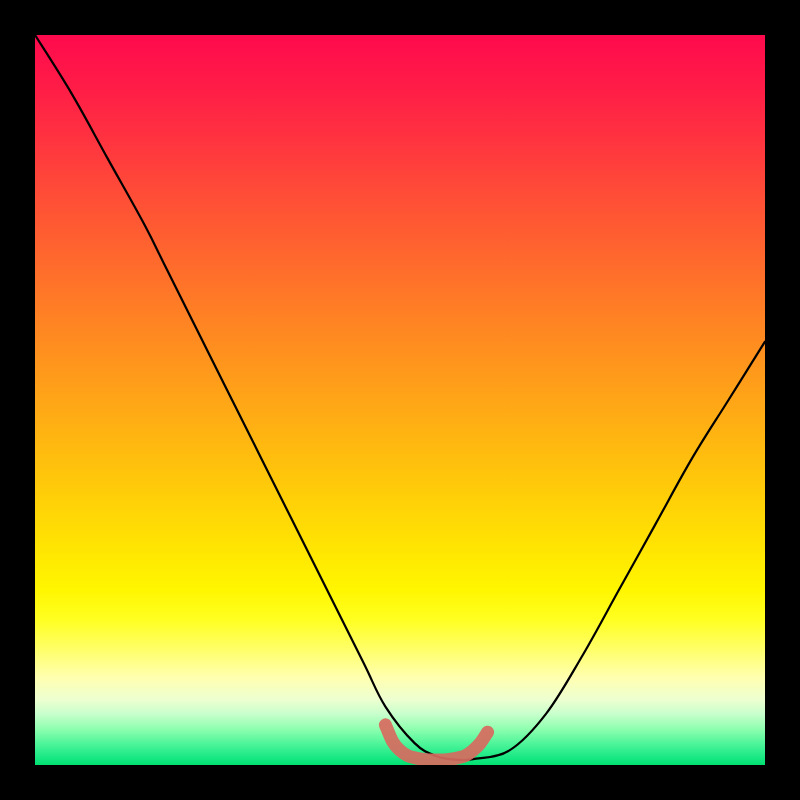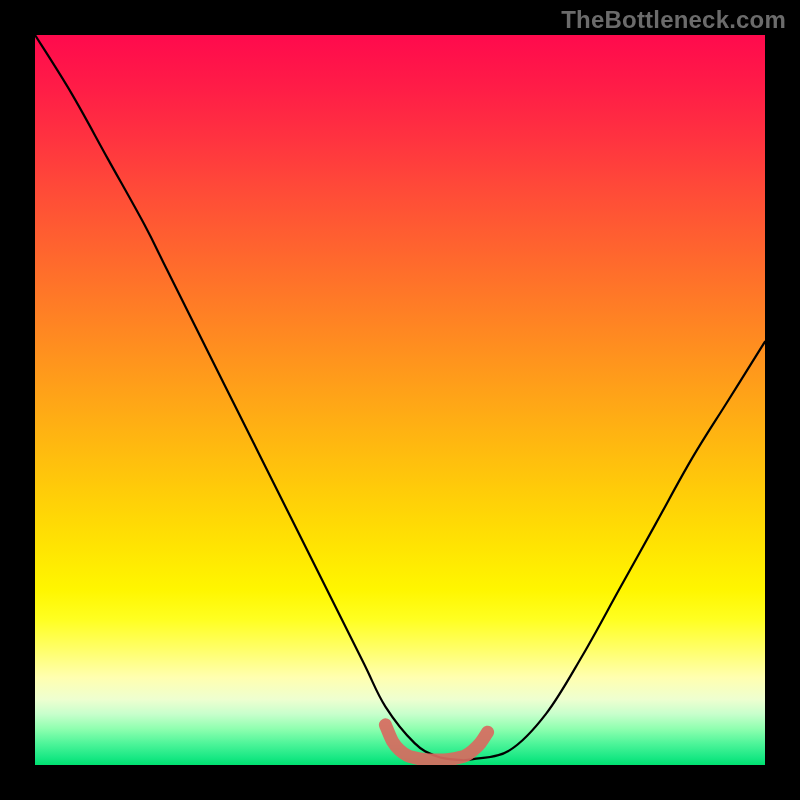--- a/index.html
+++ b/index.html
@@ -63,20 +63,19 @@
     left: 0;
     top: 0;
     width: 730px;
     height: 730px;
   }
 </style>
 </head>
 <body>
 
 <div class="canvas">
-  <div class="watermark">TheBottleneck.com</div>
   <div class="plot-area">
     <svg class="curves" viewBox="0 0 730 730" preserveAspectRatio="none">
       <path id="black-path" fill="none" stroke="#000000" stroke-width="2.2" stroke-linejoin="round" stroke-linecap="round" d="M 0.00 0.00 C 6.57 10.51, 23.36 36.06, 36.50 58.40 C 49.64 80.74, 59.86 100.45, 73.00 124.10 C 86.14 147.75, 98.99 170.09, 109.50 189.80 C 120.01 209.51, 122.20 215.20, 131.40 233.60 C 140.60 252.00, 150.09 270.98, 160.60 292.00 C 171.11 313.02, 179.29 329.38, 189.80 350.40 C 200.31 371.42, 207.17 385.15, 219.00 408.80 C 230.83 432.45, 242.36 455.52, 255.50 481.80 C 268.64 508.08, 278.86 528.52, 292.00 554.80 C 305.14 581.08, 317.99 606.78, 328.50 627.80 C 339.01 648.82, 341.20 657.15, 350.40 671.60 C 359.60 686.05, 370.40 699.16, 379.60 708.10 C 388.80 717.04, 393.62 718.22, 401.50 721.24 C 409.38 724.26, 416.83 724.36, 423.40 724.89 C 429.97 725.42, 428.80 725.87, 438.00 724.16 C 447.20 722.45, 461.36 723.55, 474.50 715.40 C 487.64 707.25, 497.86 695.98, 511.00 678.90 C 524.14 661.82, 534.36 642.84, 547.50 620.50 C 560.64 598.16, 570.86 578.45, 584.00 554.80 C 597.14 531.15, 607.36 512.75, 620.50 489.10 C 633.64 465.45, 643.86 445.74, 657.00 423.40 C 670.14 401.06, 680.36 386.02, 693.50 365.00 C 706.64 343.98, 723.43 317.11, 730.00 306.60"></path>
       <path id="salmon-path" fill="none" stroke="#d86a60" stroke-width="13" stroke-linejoin="round" stroke-linecap="round" opacity="0.92" d="M 350.40 689.85 C 351.71 692.87, 355.07 702.04, 357.70 706.64 C 360.33 711.24, 362.37 712.90, 365.00 715.40 C 367.63 717.90, 369.67 719.20, 372.30 720.51 C 374.93 721.82, 376.97 722.04, 379.60 722.70 C 382.23 723.36, 384.27 723.77, 386.90 724.16 C 389.53 724.55, 391.57 724.76, 394.20 724.89 C 396.83 725.02, 398.87 724.89, 401.50 724.89 C 404.13 724.89, 406.17 725.02, 408.80 724.89 C 411.43 724.76, 413.47 724.55, 416.10 724.16 C 418.73 723.77, 420.77 723.36, 423.40 722.70 C 426.03 722.04, 428.07 721.82, 430.70 720.51 C 433.33 719.20, 435.37 717.63, 438.00 715.40 C 440.63 713.17, 442.67 711.38, 445.30 708.10 C 447.93 704.82, 451.29 699.12, 452.60 697.15"></path>
     </svg>
   </div>
 </div>
 
 </body></html>

